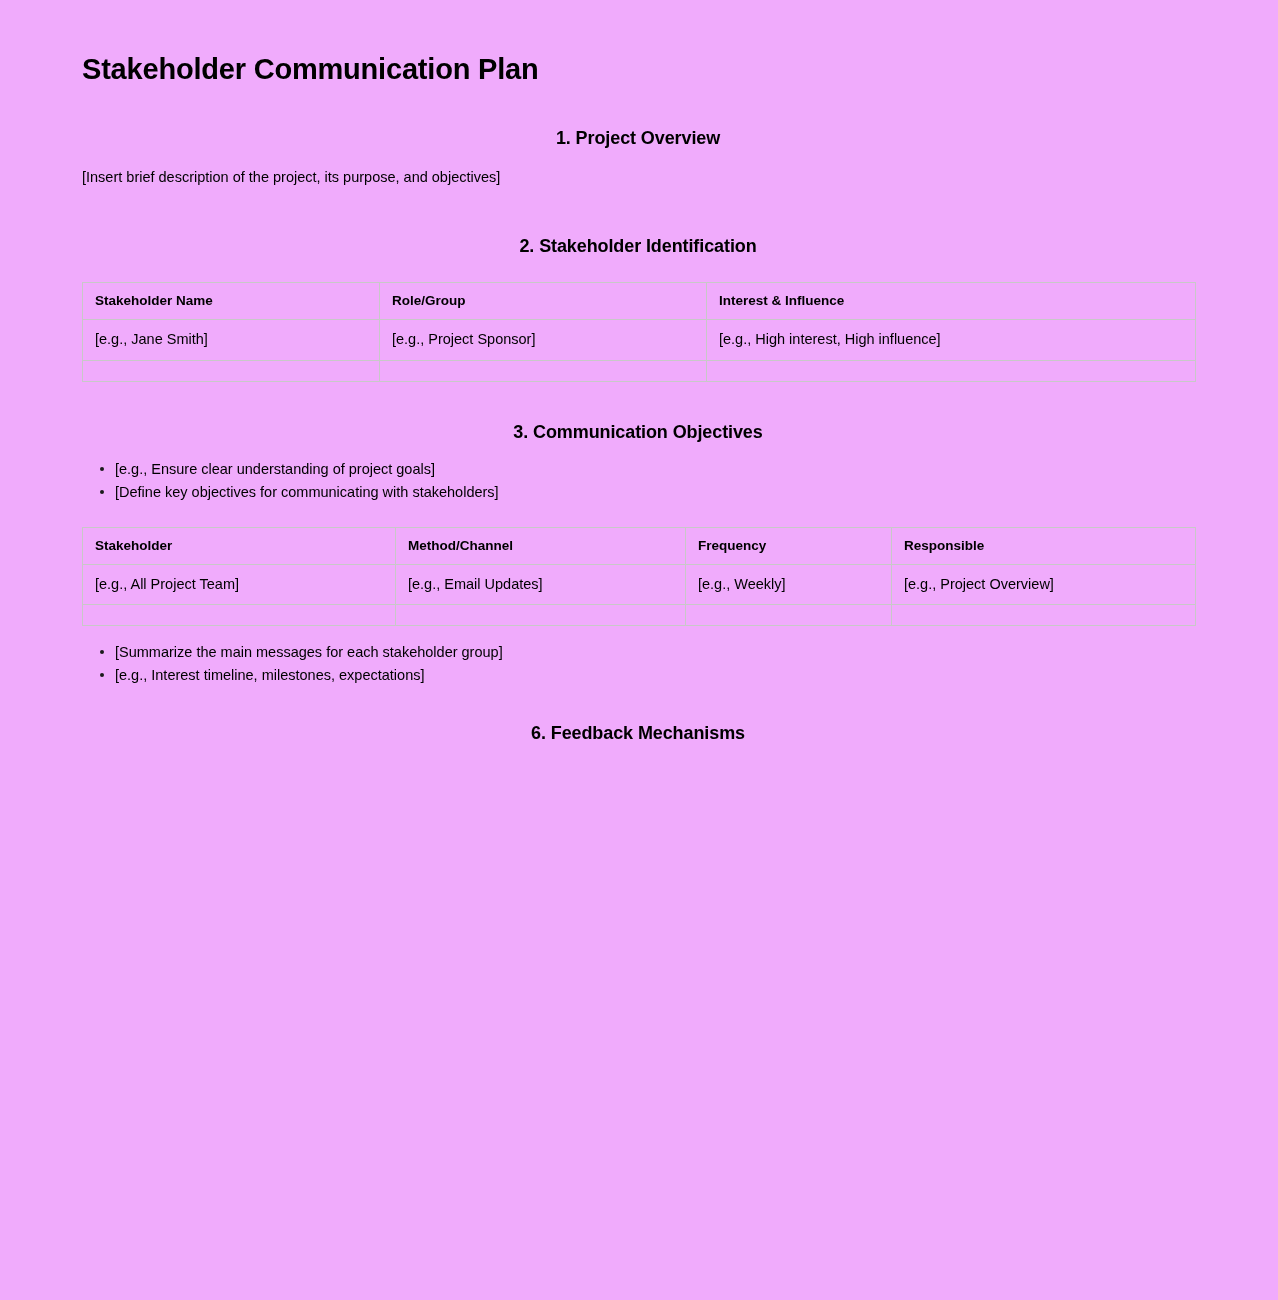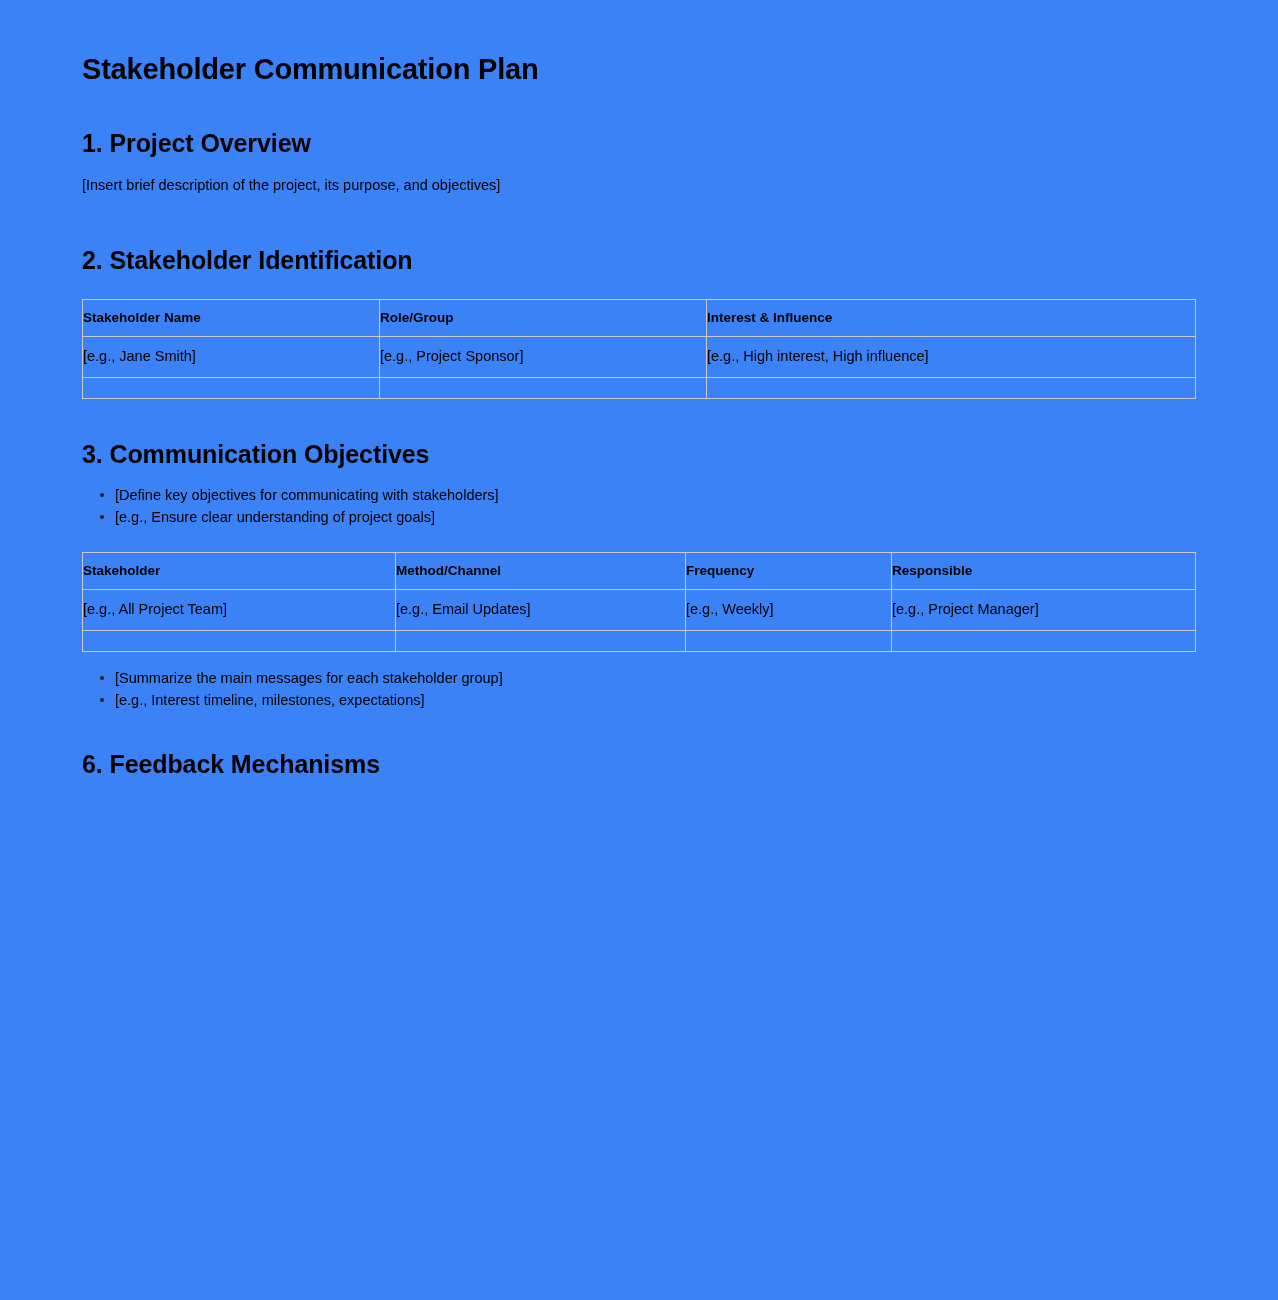--- a/index.html
+++ b/index.html
@@ -12,41 +12,42 @@
     height: 1300px;
     font-family: "Liberation Sans", sans-serif;
     color: #000000;
     -webkit-font-smoothing: antialiased;
   }
   .page {
     width: 1278px;
     height: 1300px;
     box-sizing: border-box;
     padding: 52px 84px 0 82px;
-    background: #3b82f6;
+    background: #f0abfc;
     position: relative;
   }
 
   .doc-title {
     font-size: 29px;
     font-weight: bold;
     line-height: 1.18;
     margin: 0 0 0 0;
     letter-spacing: -0.2px;
   }
 
   .section {
     margin: 0;
   }
   .section-heading {
-    font-size: 25px;
+    font-size: 18px;
     font-weight: bold;
     line-height: 1.2;
     margin: 0;
     letter-spacing: -0.1px;
+    text-align: center;
   }
   .s1-head { margin-top: 42px; }
   .s2-head { margin-top: 49px; }
   .s3-head { margin-top: 40px; }
   .s4-head { margin-top: 47px; }
   .s5-head { margin-top: 48px; }
   .s6-head { margin-top: 38px; }
   .s7-head { margin-top: 46px; }
 
   .para {
@@ -79,21 +80,21 @@
 
   table.doc-table {
     border-collapse: collapse;
     width: 1113px;
     margin-top: 24px;
     table-layout: fixed;
   }
   table.doc-table td,
   table.doc-table th {
     border: 1px solid #c8c8c8;
-    padding: 10px 0;
+    padding: 10px 12px;
     text-align: left;
     vertical-align: middle;
     font-size: 14.5px;
     line-height: 1.35;
     overflow: hidden;
     white-space: nowrap;
   }
   table.doc-table th {
     font-weight: bold;
     font-size: 13.5px;
@@ -155,22 +156,22 @@
           <td></td>
           <td></td>
         </tr>
       </tbody>
     </table>
   </div>
 
   <div class="section">
     <h2 class="section-heading s3-head">3. Communication Objectives</h2>
     <ul class="bullets">
+      <li>[e.g., Ensure clear understanding of project goals]</li>
       <li>[Define key objectives for communicating with stakeholders]</li>
-      <li>[e.g., Ensure clear understanding of project goals]</li>
     </ul>
   </div>
 
   <div class="section">
     <table class="doc-table t-methods">
       <colgroup>
           <col class="c1">
           <col class="c2">
           <col class="c3">
           <col class="c4">
@@ -181,21 +182,21 @@
           <th>Method/Channel</th>
           <th>Frequency</th>
           <th>Responsible</th>
         </tr>
       </thead>
       <tbody>
         <tr>
           <td>[e.g., All Project Team]</td>
           <td>[e.g., Email Updates]</td>
           <td>[e.g., Weekly]</td>
-          <td>[e.g., Project Manager]</td>
+          <td>[e.g., Project Overview]</td>
         </tr>
         <tr class="empty-row">
           <td></td>
           <td></td>
           <td></td>
           <td></td>
         </tr>
       </tbody>
     </table>
   </div>

